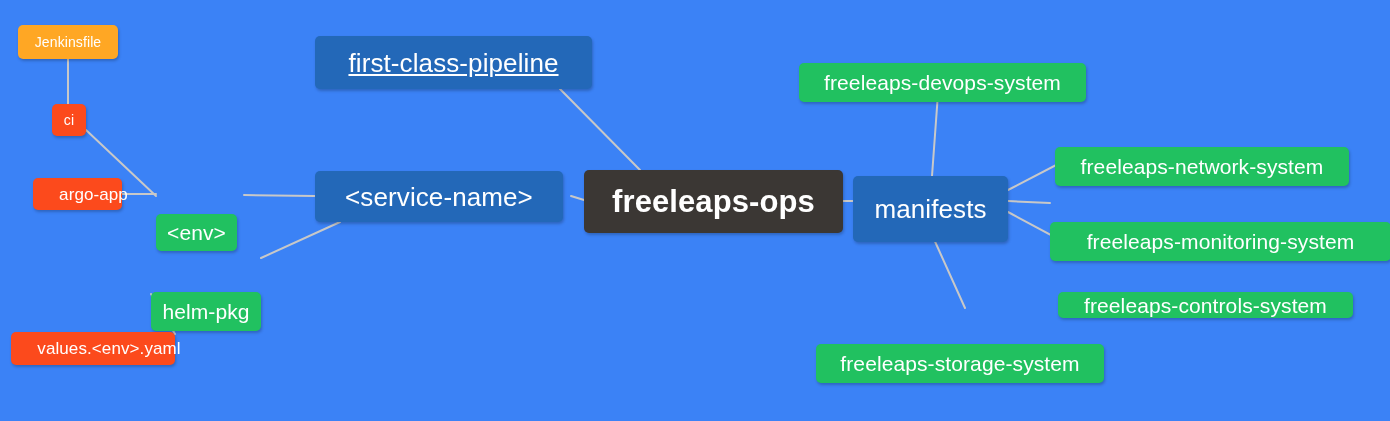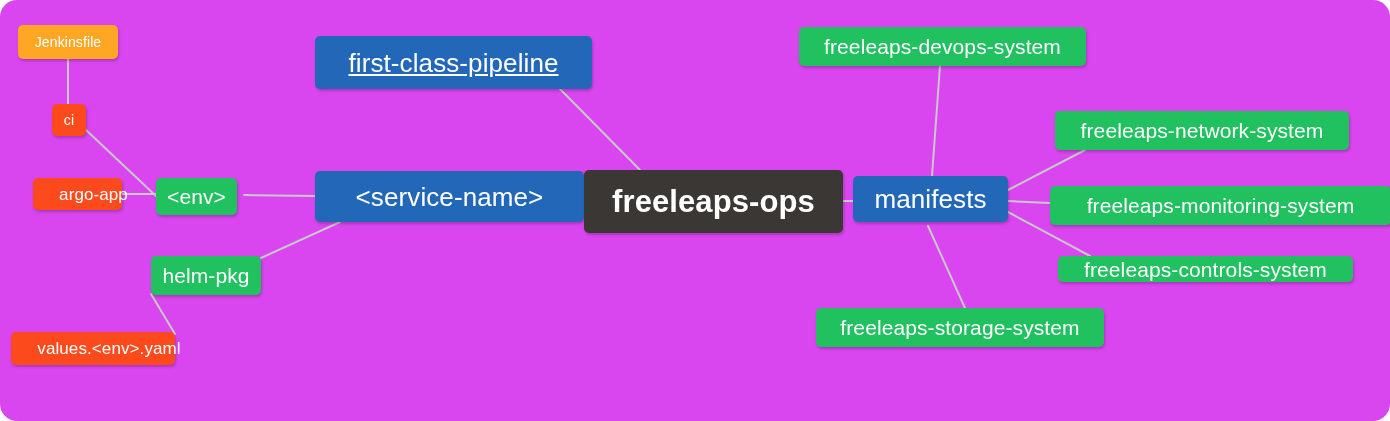--- a/index.html
+++ b/index.html
@@ -8,23 +8,22 @@
     background: #ffffff;
   }
   body {
     font-family: "Liberation Sans", sans-serif;
     -webkit-font-smoothing: antialiased;
   }
   #canvas {
     position: relative;
     width: 1390px;
     height: 421px;
-    background: #d946ef;
+    background: #3b82f6;
     overflow: hidden;
-    border-radius: 17px;
   }
   #edges {
     position: absolute;
     left: 0;
     top: 0;
     width: 1390px;
     height: 421px;
     pointer-events: none;
   }
   .node {
@@ -44,20 +43,21 @@
   .node-root {
     background: #3b3734;
     font-size: 31px;
     font-weight: bold;
   }
   .node-blue {
     background: #2368b8;
   }
   .node-green {
     background: #21c160;
+    margin-top: 36px;
   }
   .node-orange {
     background: #ffa724;
   }
   .node-red {
     background: #fc4a1c;
   }
   .sz-xl { font-size: 31px; }
   .sz-lg { font-size: 26px; }
   .sz-md { font-size: 21px; }
@@ -85,22 +85,22 @@
       <polyline points="928,226 965,308" fill="none" stroke="#c8c8c8" stroke-width="2" stroke-linecap="round"></polyline>
     </svg>
   <div id="node-layer">
       <div class="node node-orange sz-xs" style="left: 18px; top: 25px; width: 100px; height: 34px;">Jenkinsfile</div>
       <div class="node node-red sz-xs" style="left: 52px; top: 104px; width: 34px; height: 32px;">ci</div>
       <div class="node node-red sz-sm" style="left: 33px; top: 178px; width: 89px; height: 32px;">argo-app</div>
       <div class="node node-green sz-md" style="left: 156px; top: 178px; width: 81px; height: 37px;">&lt;env&gt;</div>
       <div class="node node-green sz-md" style="left: 151px; top: 256px; width: 110px; height: 39px;">helm-pkg</div>
       <div class="node node-red sz-sm" style="left: 11px; top: 332px; width: 164px; height: 33px;">values.&lt;env&gt;.yaml</div>
       <div class="node node-blue sz-lg" style="left: 315px; top: 36px; width: 277px; height: 53px; text-decoration: underline;">first-class-pipeline</div>
-      <div class="node node-blue sz-lg" style="left: 315px; top: 171px; width: 269px; height: 51px;">&lt;service-name&gt;</div>
+      <div class="node node-blue sz-lg" style="left: 315px; top: 171px; width: 248px; height: 51px;">&lt;service-name&gt;</div>
       <div class="node node-root sz-xl" style="left: 584px; top: 170px; width: 259px; height: 63px;">freeleaps-ops</div>
-      <div class="node node-blue sz-lg" style="left: 853px; top: 176px; width: 155px; height: 46px;">manifests</div>
+      <div class="node node-blue sz-lg" style="left: 853px; top: 176px; width: 155px; height: 66px;">manifests</div>
       <div class="node node-green sz-md" style="left: 799px; top: 27px; width: 287px; height: 39px;">freeleaps-devops-system</div>
       <div class="node node-green sz-md" style="left: 1055px; top: 111px; width: 294px; height: 39px;">freeleaps-network-system</div>
       <div class="node node-green sz-md" style="left: 1050px; top: 186px; width: 341px; height: 39px;">freeleaps-monitoring-system</div>
       <div class="node node-green sz-md" style="left: 1058px; top: 256px; width: 295px; height: 26px; text-align: center;">freeleaps-controls-system</div>
       <div class="node node-green sz-md" style="left: 816px; top: 308px; width: 288px; height: 39px;">freeleaps-storage-system</div>
     </div>
 </div>
 
 </body></html>

